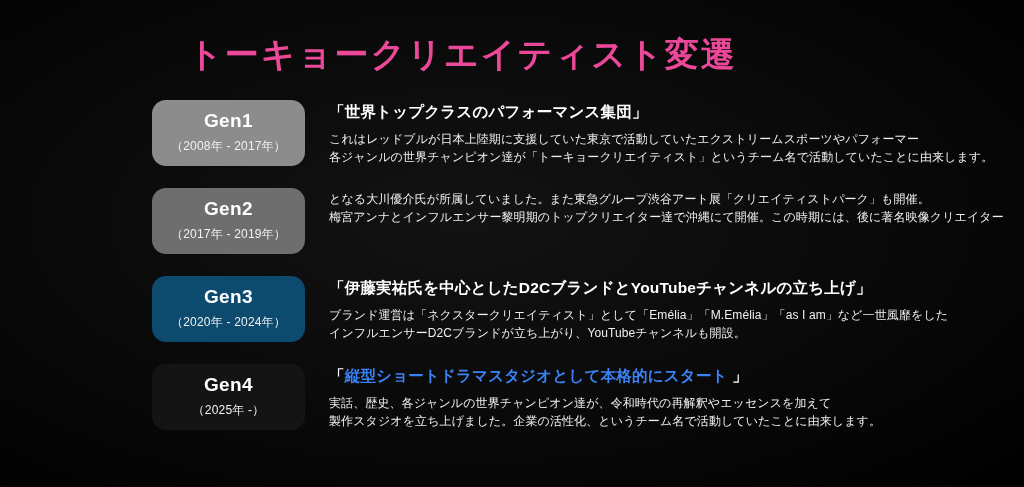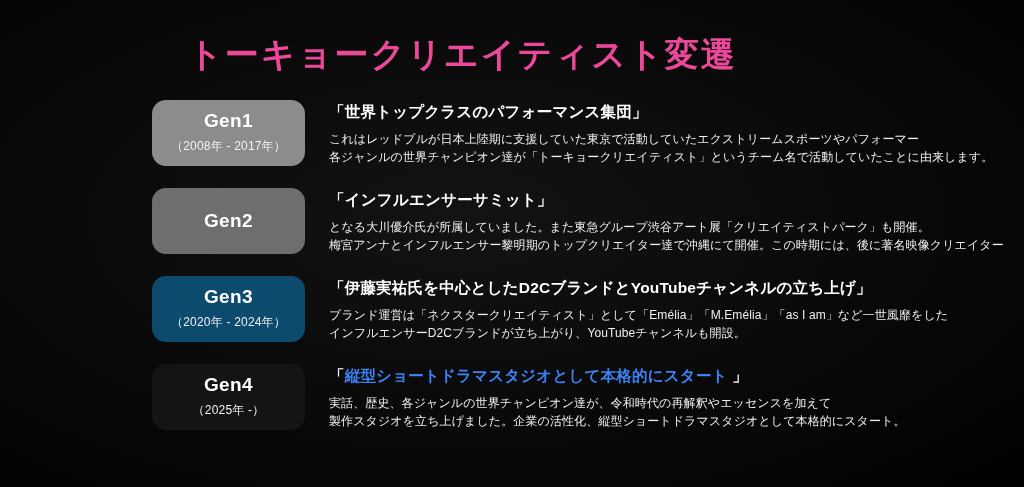--- a/index.html
+++ b/index.html
@@ -123,23 +123,23 @@
         <div class="body-col">
           <div class="row-heading">「世界トップクラスのパフォーマンス集団」</div>
           <div class="row-line">これはレッドブルが日本上陸期に支援していた東京で活動していたエクストリームスポーツやパフォーマー</div>
           <div class="row-line">各ジャンルの世界チャンピオン達が「トーキョークリエイティスト」というチーム名で活動していたことに由来します。</div>
         </div>
       </div>
 
       <div class="row">
         <div class="gen-box" id="box1" style="background: rgb(110, 110, 110);">
           <div class="gen-label">Gen2</div>
+          <div class="gen-range">（2017年 - 2019年）</div>
         </div>
         <div class="body-col">
-          <div class="row-heading">「インフルエンサーサミット」</div>
           <div class="row-line">となる大川優介氏が所属していました。また東急グループ渋谷アート展「クリエイティストパーク」も開催。</div>
           <div class="row-line">梅宮アンナとインフルエンサー黎明期のトップクリエイター達で沖縄にて開催。この時期には、後に著名映像クリエイター</div>
         </div>
       </div>
 
       <div class="row">
         <div class="gen-box" id="box2" style="background: #0c4a6e;">
           <div class="gen-label">Gen3</div>
           <div class="gen-range">（2020年 - 2024年）</div>
         </div>
@@ -151,19 +151,19 @@
       </div>
 
       <div class="row">
         <div class="gen-box" id="box3" style="background: rgb(20, 20, 20); align-items: center;">
           <div class="gen-label">Gen4</div>
           <div class="gen-range">（2025年 -）</div>
         </div>
         <div class="body-col">
           <div class="row-heading"><span>「</span><span class="hl">縦型ショートドラマスタジオとして本格的にスタート</span><span> 」</span></div>
           <div class="row-line">実話、歴史、各ジャンルの世界チャンピオン達が、令和時代の再解釈やエッセンスを加えて</div>
-          <div class="row-line">製作スタジオを立ち上げました。企業の活性化、縦型ショートドラマスタジオとして本格的にスタート。</div>
+          <div class="row-line">製作スタジオを立ち上げました。企業の活性化、というチーム名で活動していたことに由来します。</div>
         </div>
       </div>
 
     </div>
   </div>
 </div>
 
 </body></html>

